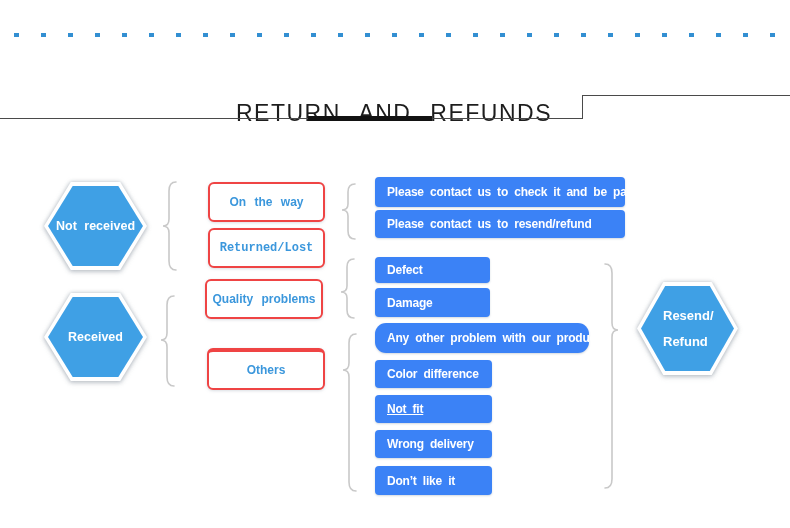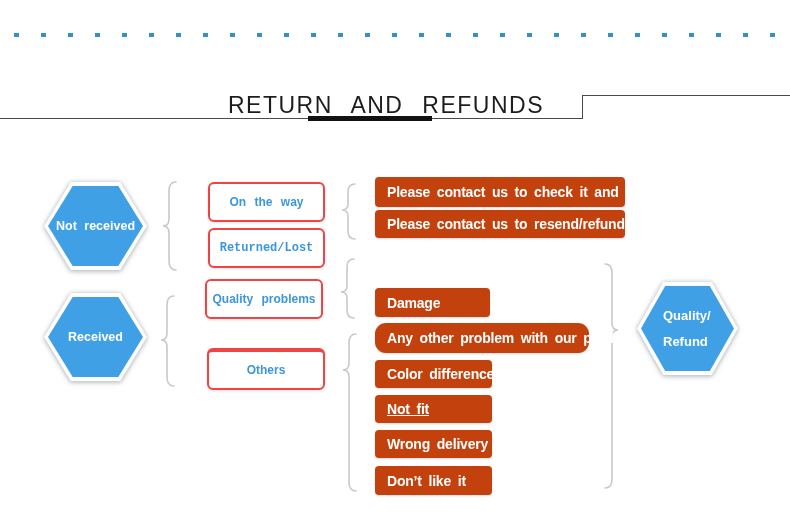--- a/index.html
+++ b/index.html
@@ -3,21 +3,21 @@
 <meta charset="utf-8">
 <style>
   html,body{margin:0;padding:0;background:#ffffff;}
   .stage{position:relative;width:790px;height:528px;background:#ffffff;overflow:hidden;
          font-family:"Liberation Sans",sans-serif;}
 
   .dotted-divider{position:absolute;left:14px;top:33px;width:766px;height:4px;
     background-image:repeating-linear-gradient(90deg,#328fd2 0 5px,transparent 5px 27px);}
 
   .page-title{position:absolute;left:0;top:84px;width:756px;text-align:center;
-    font-size:23px;font-weight:normal;color:#1d1d1d;letter-spacing:1.5px;word-spacing:11px;margin:8px;}
+    font-size:23px;font-weight:normal;color:#1d1d1d;letter-spacing:1.5px;word-spacing:11px;margin:16px;}
 
   .rule{position:absolute;background:#4a4a4a;}
   .rule-left{left:0;top:118px;width:582px;height:1px;}
   .rule-step{left:582px;top:95px;width:1px;height:24px;}
   .rule-right{left:582px;top:95px;width:208px;height:1px;}
   .title-bar{position:absolute;left:308px;top:116px;width:124px;height:5px;background:#121212;}
 
   .hex-wrap{position:absolute;filter:drop-shadow(0 0 2px rgba(140,150,160,.55)) drop-shadow(0 2px 2px rgba(150,160,170,.4));}
   .hex{width:100%;height:100%;background:#ffffff;position:relative;
        clip-path:polygon(26% 0,74% 0,100% 50%,74% 100%,26% 100%,0 50%);}
@@ -27,22 +27,22 @@
        color:#ffffff;font-weight:bold;font-size:12.5px;word-spacing:4px;}
   .hex-fill.two-line{flex-direction:column;align-items:flex-start;justify-content:center;
        padding-left:22px;line-height:26px;font-size:13px;box-sizing:border-box;}
 
   .mid-box{position:absolute;background:#ffffff;border:2px solid #ef4444;border-radius:6px;
     display:flex;align-items:center;justify-content:center;color:#3b97dc;font-weight:bold;
     font-size:12px;word-spacing:5px;box-sizing:border-box;
     box-shadow:0 1px 3px rgba(150,160,175,.35);white-space:nowrap;}
   .mid-box.thick-top{border-top-width:4px;}
 
-  .item-box{position:absolute;background:#c2410c;border-radius:4px;color:#ffffff;
-    font-weight:bold;font-size:14px;letter-spacing:-0.2px;word-spacing:3px;
+  .item-box{position:absolute;background:#3b82f6;border-radius:4px;color:#ffffff;
+    font-weight:bold;font-size:12px;letter-spacing:-0.2px;word-spacing:3px;
     display:flex;align-items:center;padding-left:12px;box-sizing:border-box;
     box-shadow:0 1px 2px rgba(110,130,150,.3);white-space:nowrap;}
 
   .braces{position:absolute;left:0;top:0;pointer-events:none;}
   .braces path{fill:none;stroke:#c9c9c9;stroke-width:1.6;stroke-linecap:round;}
 </style>
 </head>
 <body>
 
 <div class="stage">
@@ -87,20 +87,23 @@
   <div class="mid-box thick-top" style="left:207px;top:348px;width:118px;height:42px;">
     <span>Others</span>
   </div>
 
   <div class="item-box" style="left:375px;top:177px;width:250px;height:30px;">
     <span>Please contact us to check it and be patient</span>
   </div>
   <div class="item-box" style="left:375px;top:210px;width:250px;height:28px;">
     <span>Please contact us to resend/refund</span>
   </div>
+  <div class="item-box" style="left:375px;top:257px;width:115px;height:26px;">
+    <span>Defect</span>
+  </div>
   <div class="item-box" style="left:375px;top:288px;width:115px;height:29px;">
     <span>Damage</span>
   </div>
   <div class="item-box" style="left:375px;top:323px;width:214px;height:30px;border-radius:11px;">
     <span>Any other problem with our products</span>
   </div>
   <div class="item-box" style="left:375px;top:360px;width:117px;height:28px;">
     <span>Color difference</span>
   </div>
   <div class="item-box" style="left:375px;top:395px;width:117px;height:28px;text-decoration:underline;">
@@ -109,19 +112,19 @@
   <div class="item-box" style="left:375px;top:430px;width:117px;height:28px;">
     <span>Wrong delivery</span>
   </div>
   <div class="item-box" style="left:375px;top:466px;width:117px;height:29px;">
     <span>Don’t like it</span>
   </div>
 
   <div class="hex-wrap" style="left:637px;top:282px;width:101px;height:93px;">
     <div class="hex">
       <div class="hex-fill two-line">
-        <span>Quality/</span>
+        <span>Resend/</span>
         <span>Refund</span>
       </div>
     </div>
   </div>
 
 </div>
 
 </body></html>

